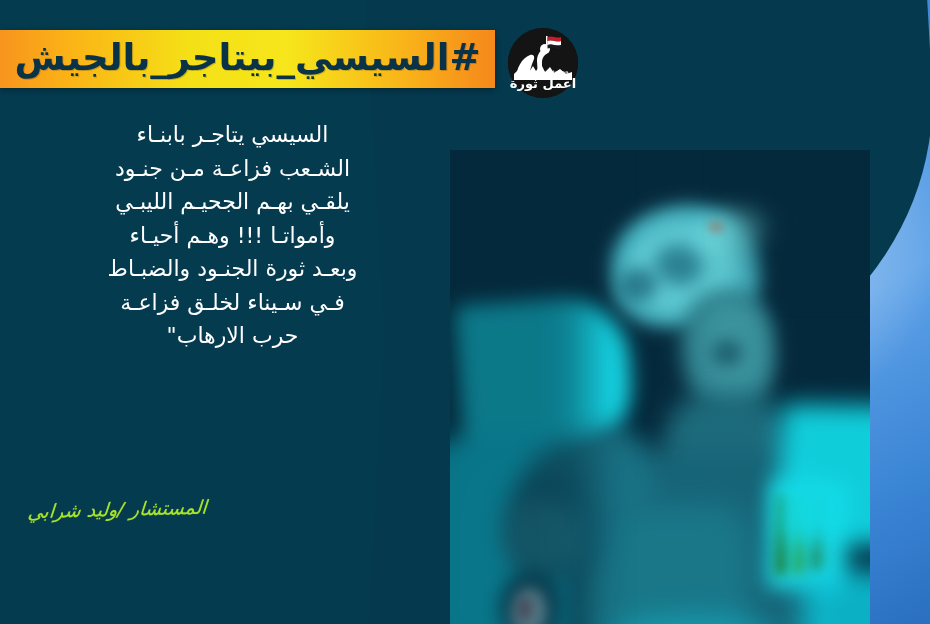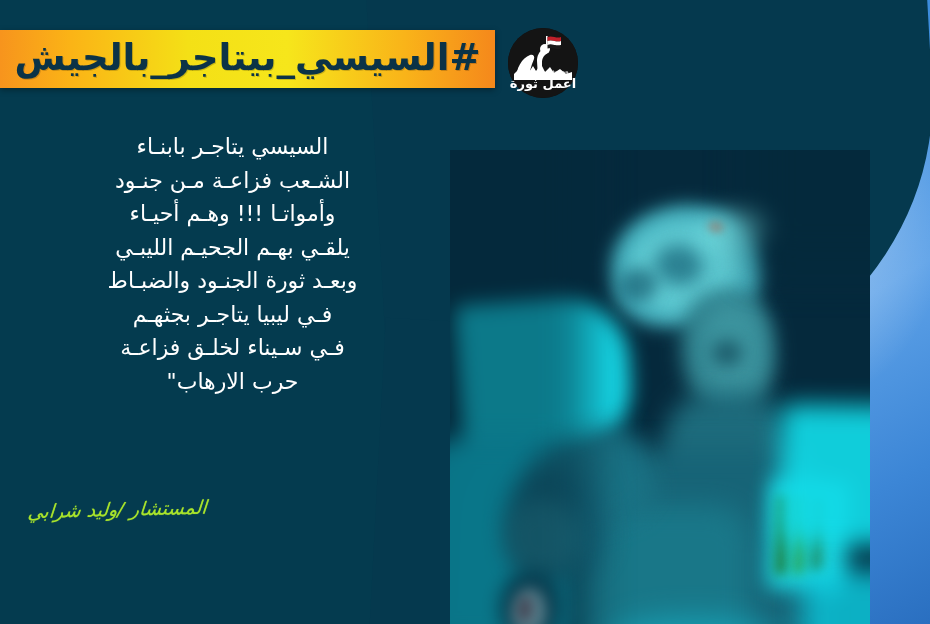--- a/index.html
+++ b/index.html
@@ -89,21 +89,21 @@
     direction:ltr;
   }
   #logoTxtAr{
     position:absolute;left:0;right:0;top:49px;text-align:center;
     font-size:13px;color:#fff;font-weight:bold;direction:rtl;line-height:1;
   }
 
   
   #bodyText{
     position:absolute;
-    top:130px; left:20px; width:425px;
+    top:118px; left:20px; width:425px;
     direction:rtl;text-align:center;
     color:#ffffff;
   }
   #bodyText .ln{
     font-size:22px;
     line-height:33.5px;
     font-weight:500;
     white-space:nowrap;
     letter-spacing:.2px;
   }
@@ -227,23 +227,22 @@
         <path d="M39.5 17 C44 15 49 19 53 17 L53 20.5 C49 22.5 44 18.5 39.5 20.5 Z" fill="#1a1a1a"></path>
       </svg>
     </div>
     <div id="logoTxtEn">Make a Revolution</div>
     <div id="logoTxtAr">اعمل ثورة</div>
   </div>
 
   <div id="bodyText">
       <div class="ln">السيسي   يتاجـر   بابنـاء</div>
       <div class="ln">الشـعب فزاعـة مـن جنـود</div>
+      <div class="ln">يلقـي بهـم الجحيـم الليبـي</div>
       <div class="ln">وأمواتـا  !!!  وهـم  أحيـاء</div>
-      <div class="ln">يلقـي بهـم الجحيـم الليبـي</div>
       <div class="ln">وبعـد ثورة الجنـود والضبـاط</div>
-      <div class="ln">فـي ليبيا يتاجـر بجثهـم</div>
       <div class="ln">فـي سـيناء لخلـق فزاعـة</div>
       <div class="ln">حرب الارهاب"</div>
     </div>
 
   <div id="signature">المستشار /وليد شرابي</div>
 
 </div>
 
 </body></html>

